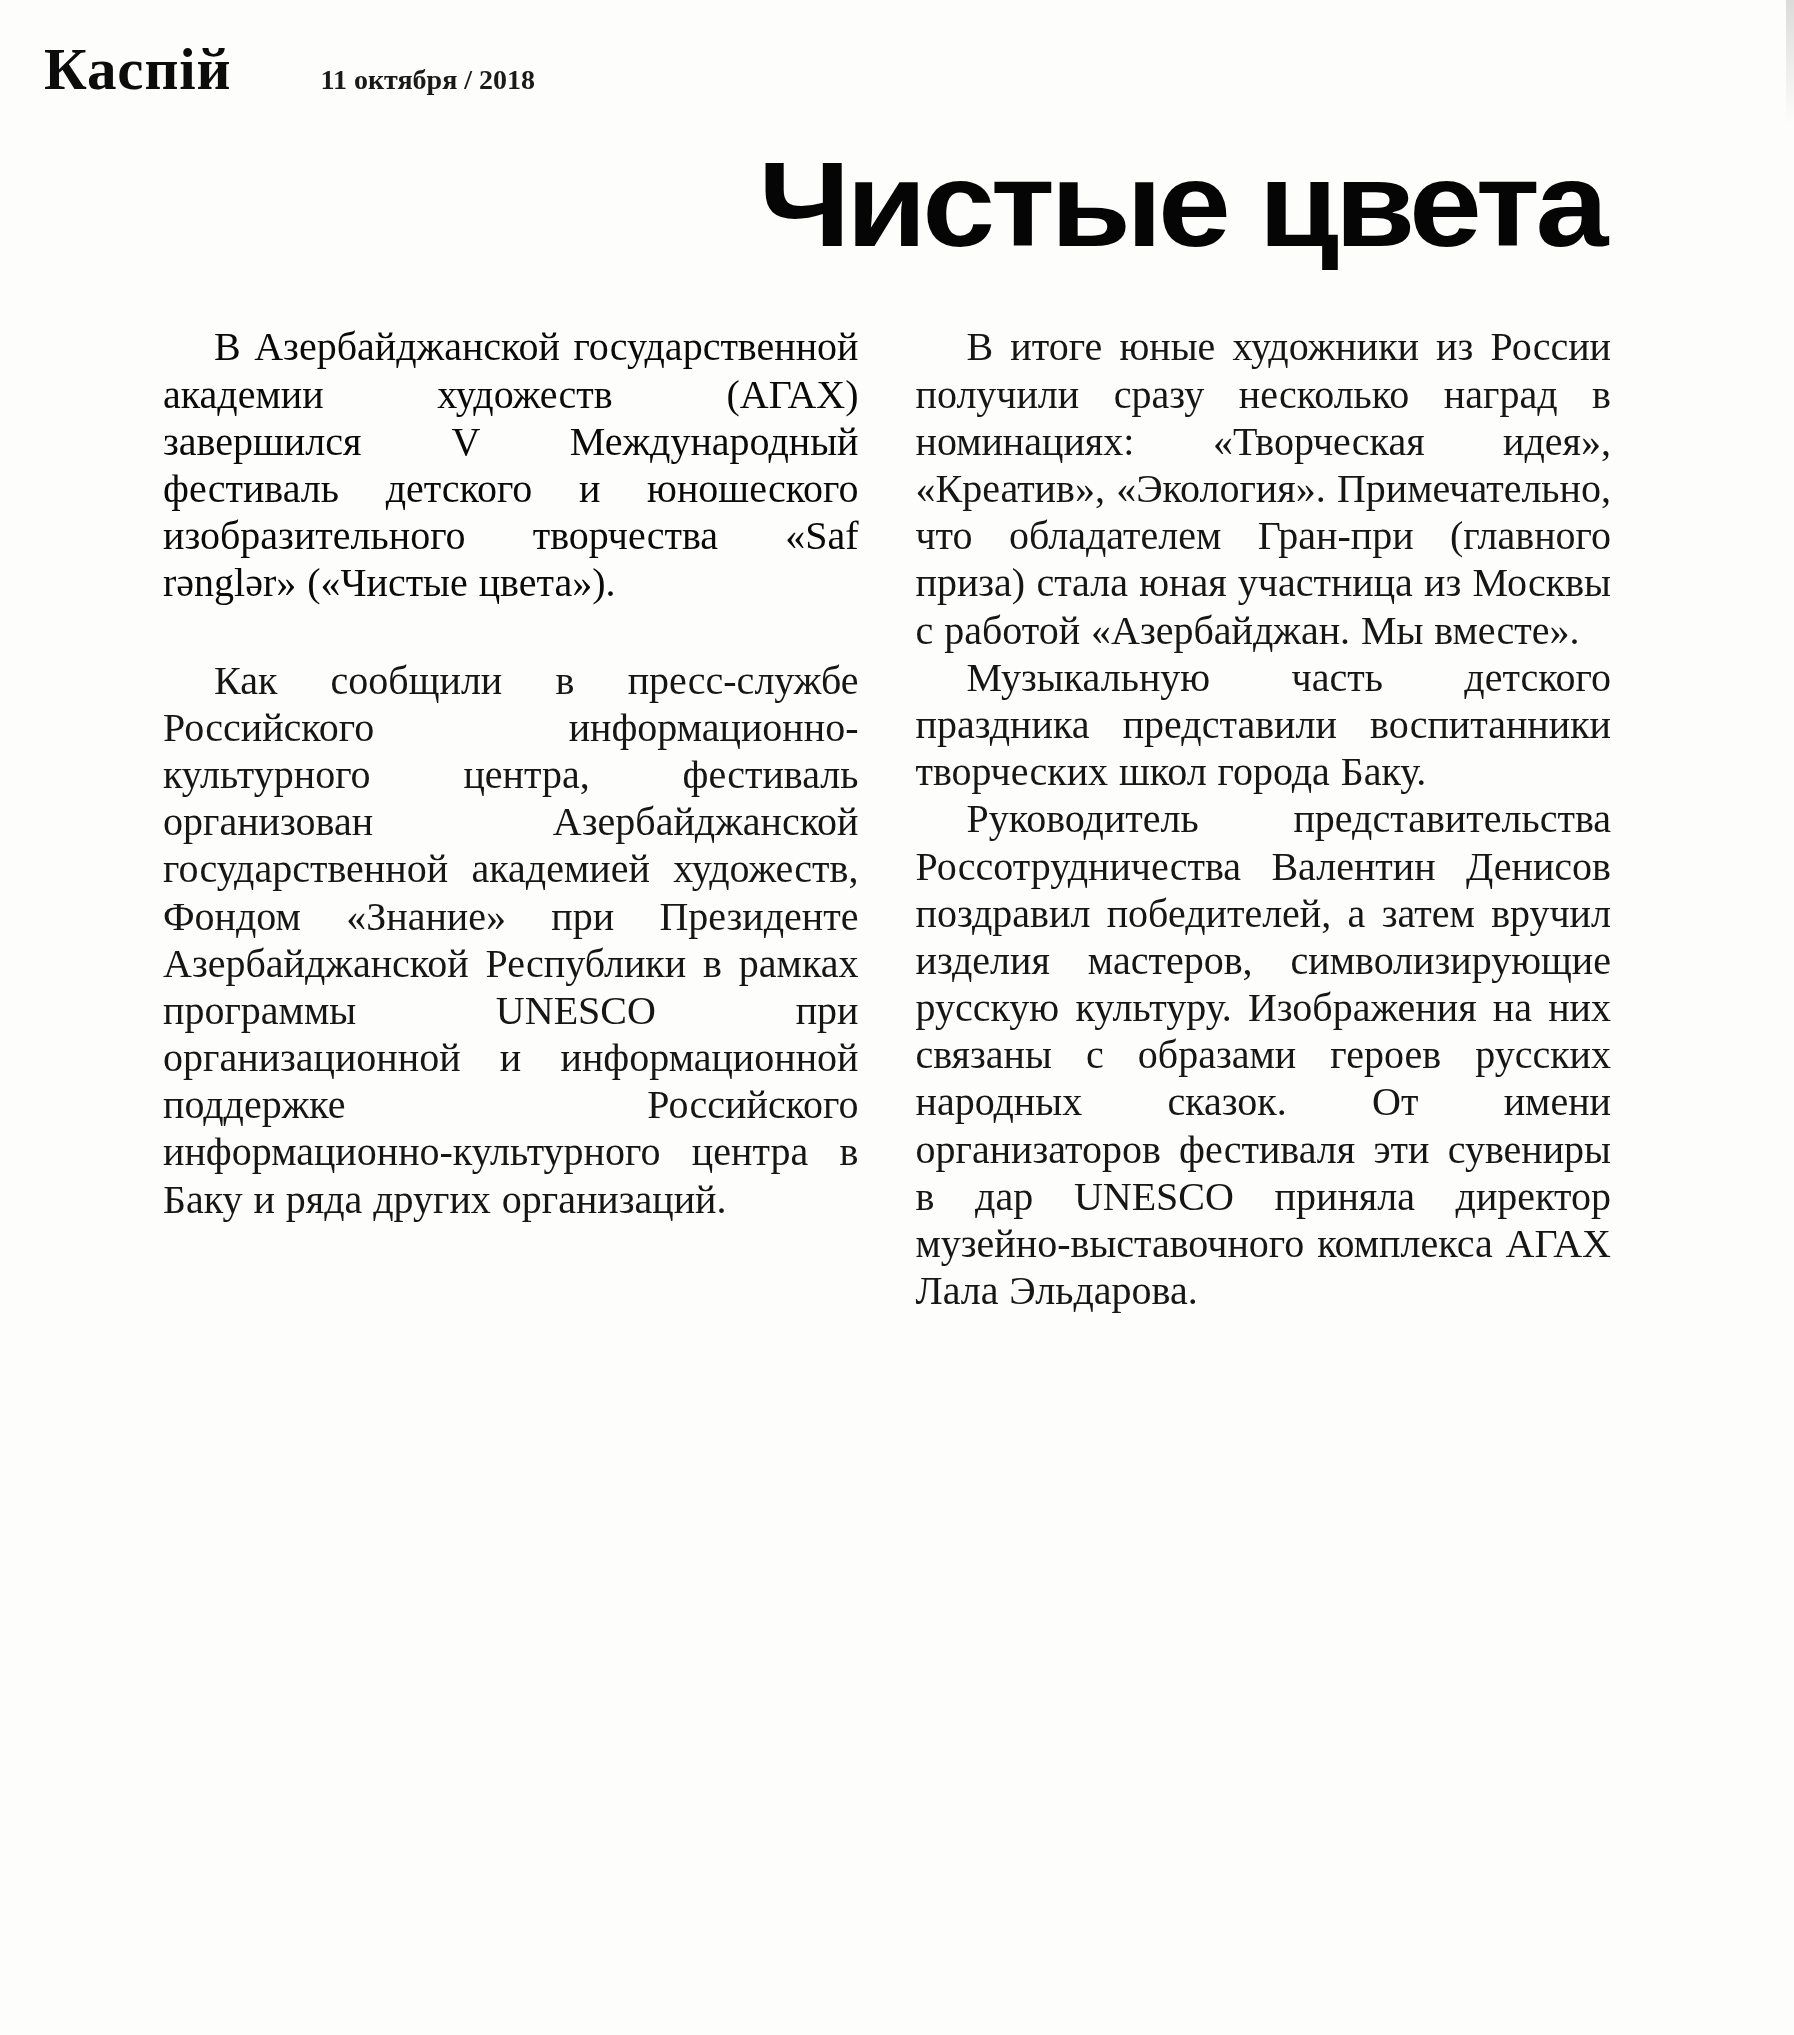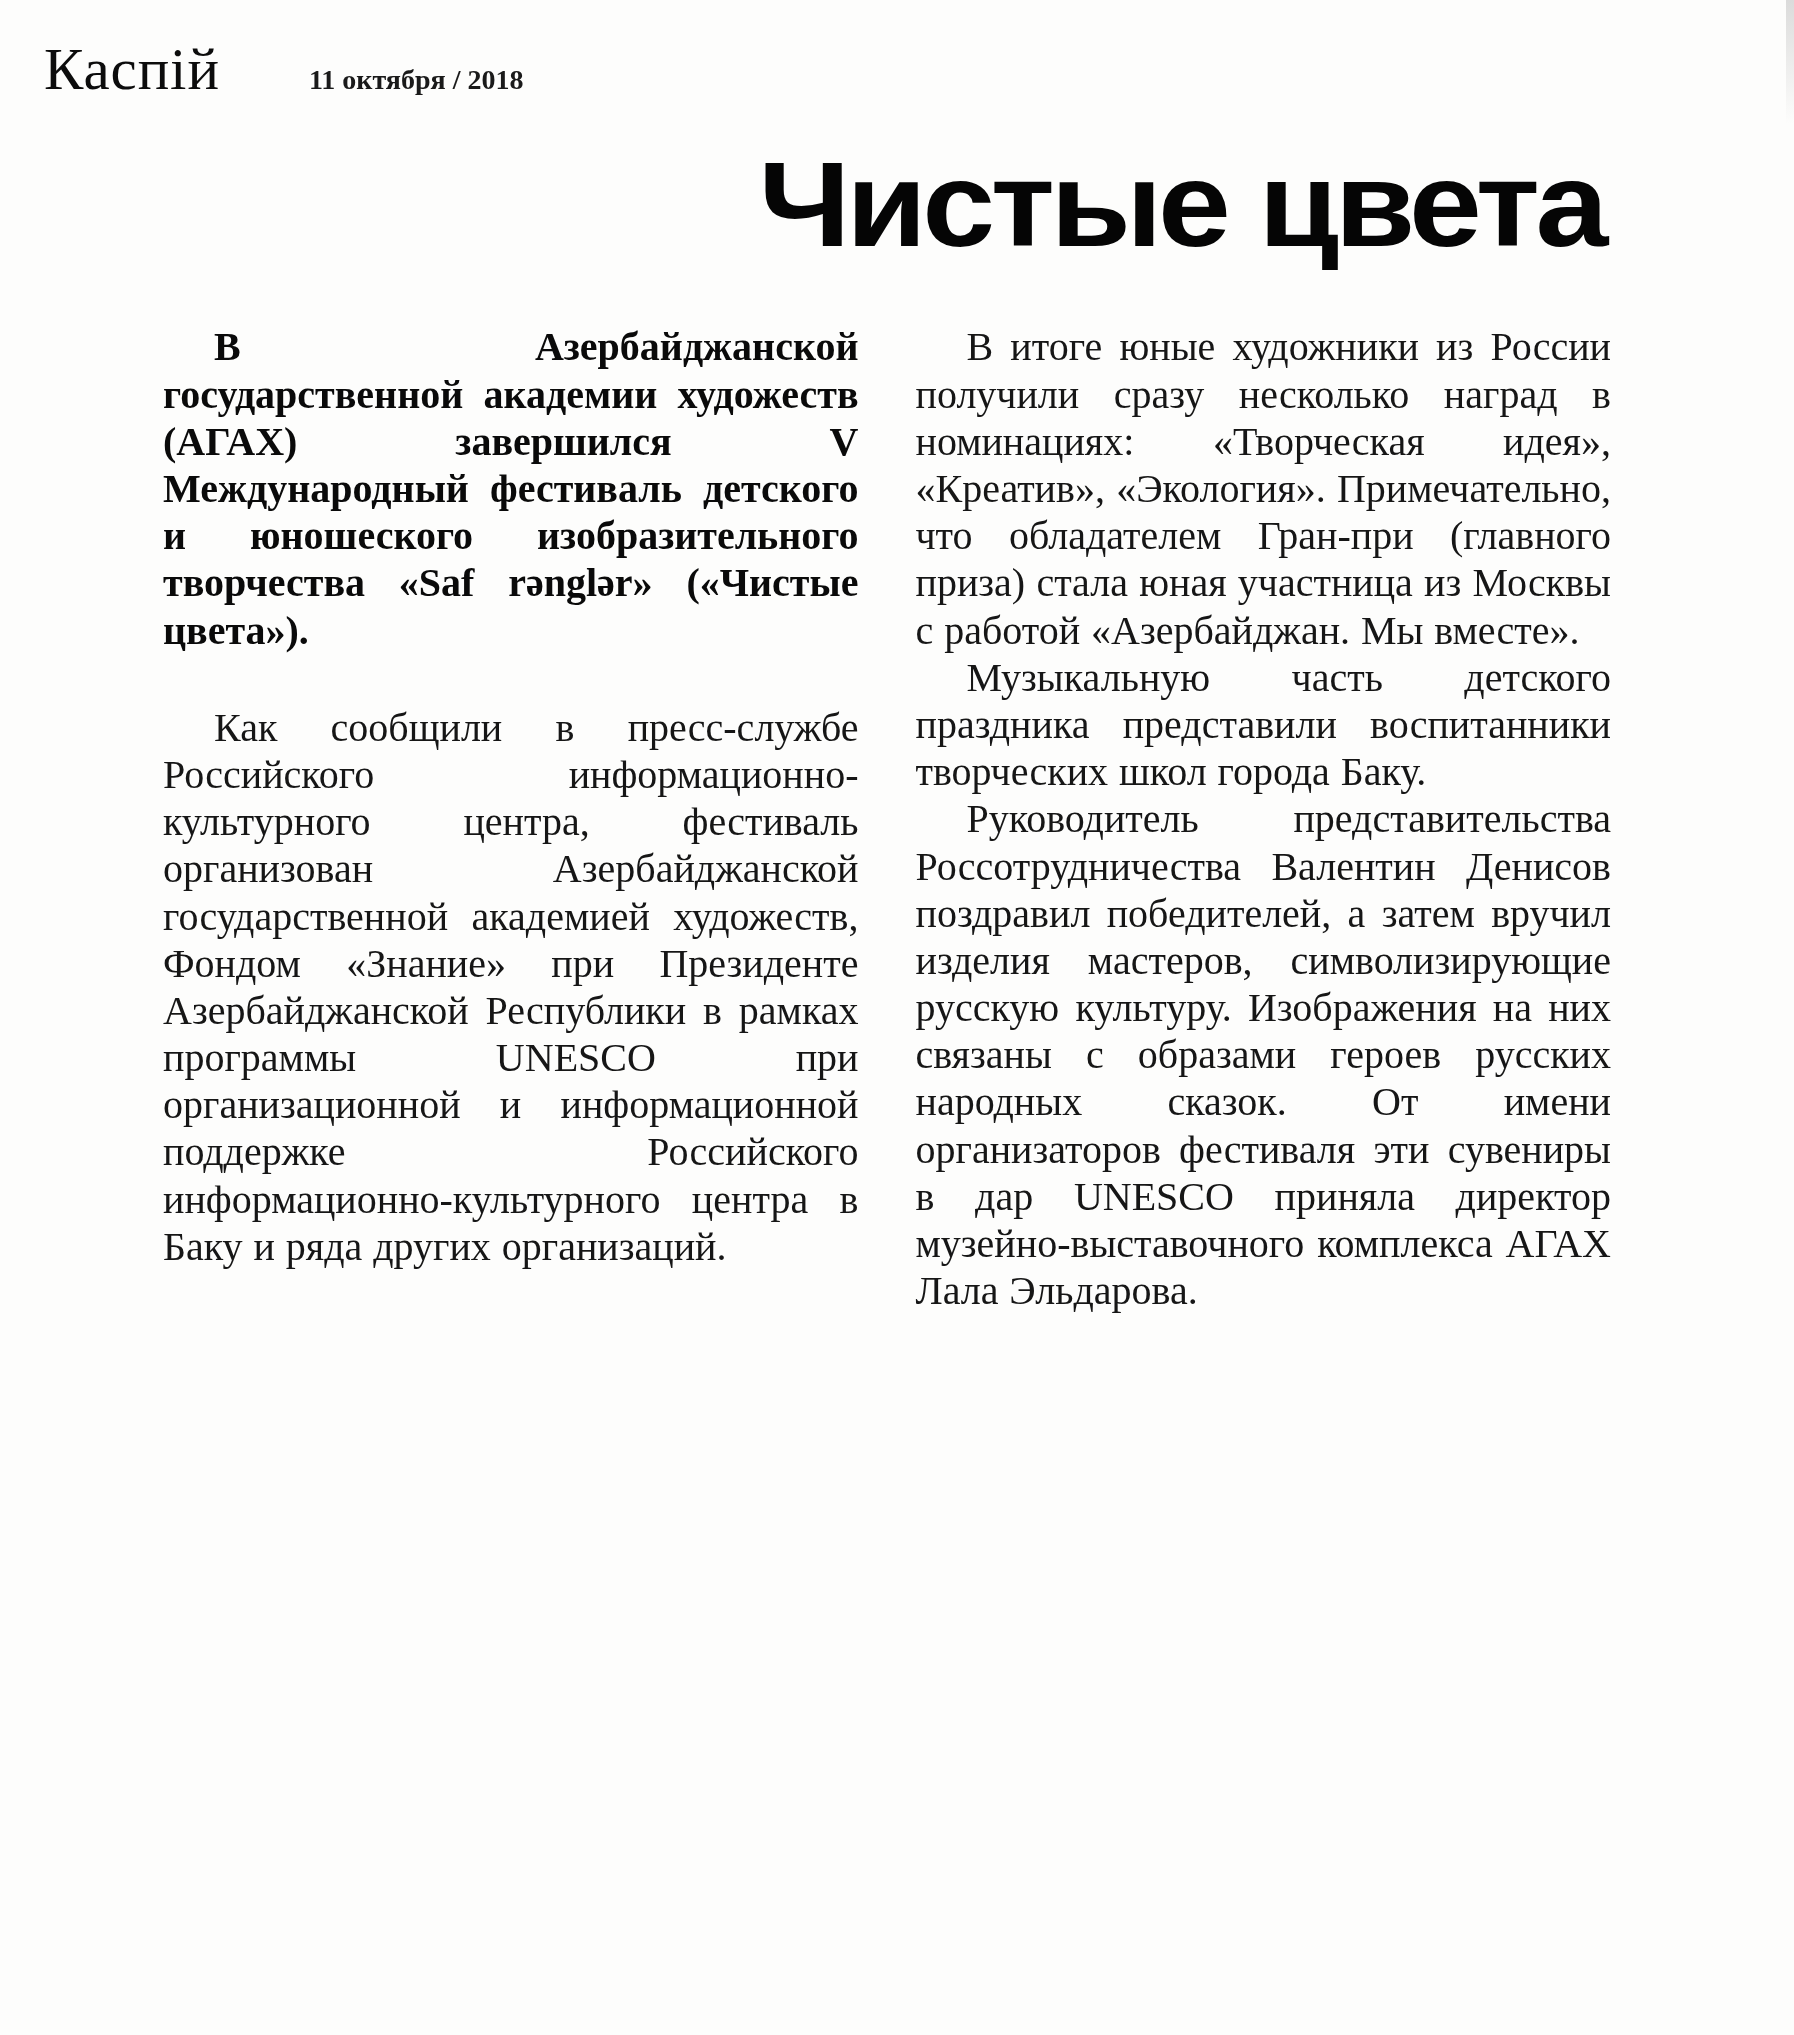--- a/index.html
+++ b/index.html
@@ -29,21 +29,21 @@
   }
 
   .masthead {
     display: flex;
     align-items: baseline;
     gap: 89px;
     padding: 35px 0 0 44px;
   }
   .paper-name {
     font-size: 59px;
-    font-weight: normal;
+    font-weight: bold;
     letter-spacing: 0.9px;
     color: #0c0c0c;
   }
   .paper-date {
     font-size: 28px;
     font-weight: bold;
     color: #1a1a1a;
   }
 
   .article-title {
@@ -81,21 +81,21 @@
     margin: 0;
     font-size: 40px;
     line-height: 1.18;
     text-align: justify;
     text-indent: 51px;
     color: #161616;
     hyphens: auto;
     word-spacing: 0.9px;
   }
   .col p.lead {
-    font-weight: bold;
+    font-weight: normal;
     color: #0a0a0a;
   }
   .col p.gap-after {
     margin-bottom: 50px;
   }
   .byline {
     margin-top: 41px;
     padding-right: 19.5px;
     text-align: right;
     font-weight: bold;

